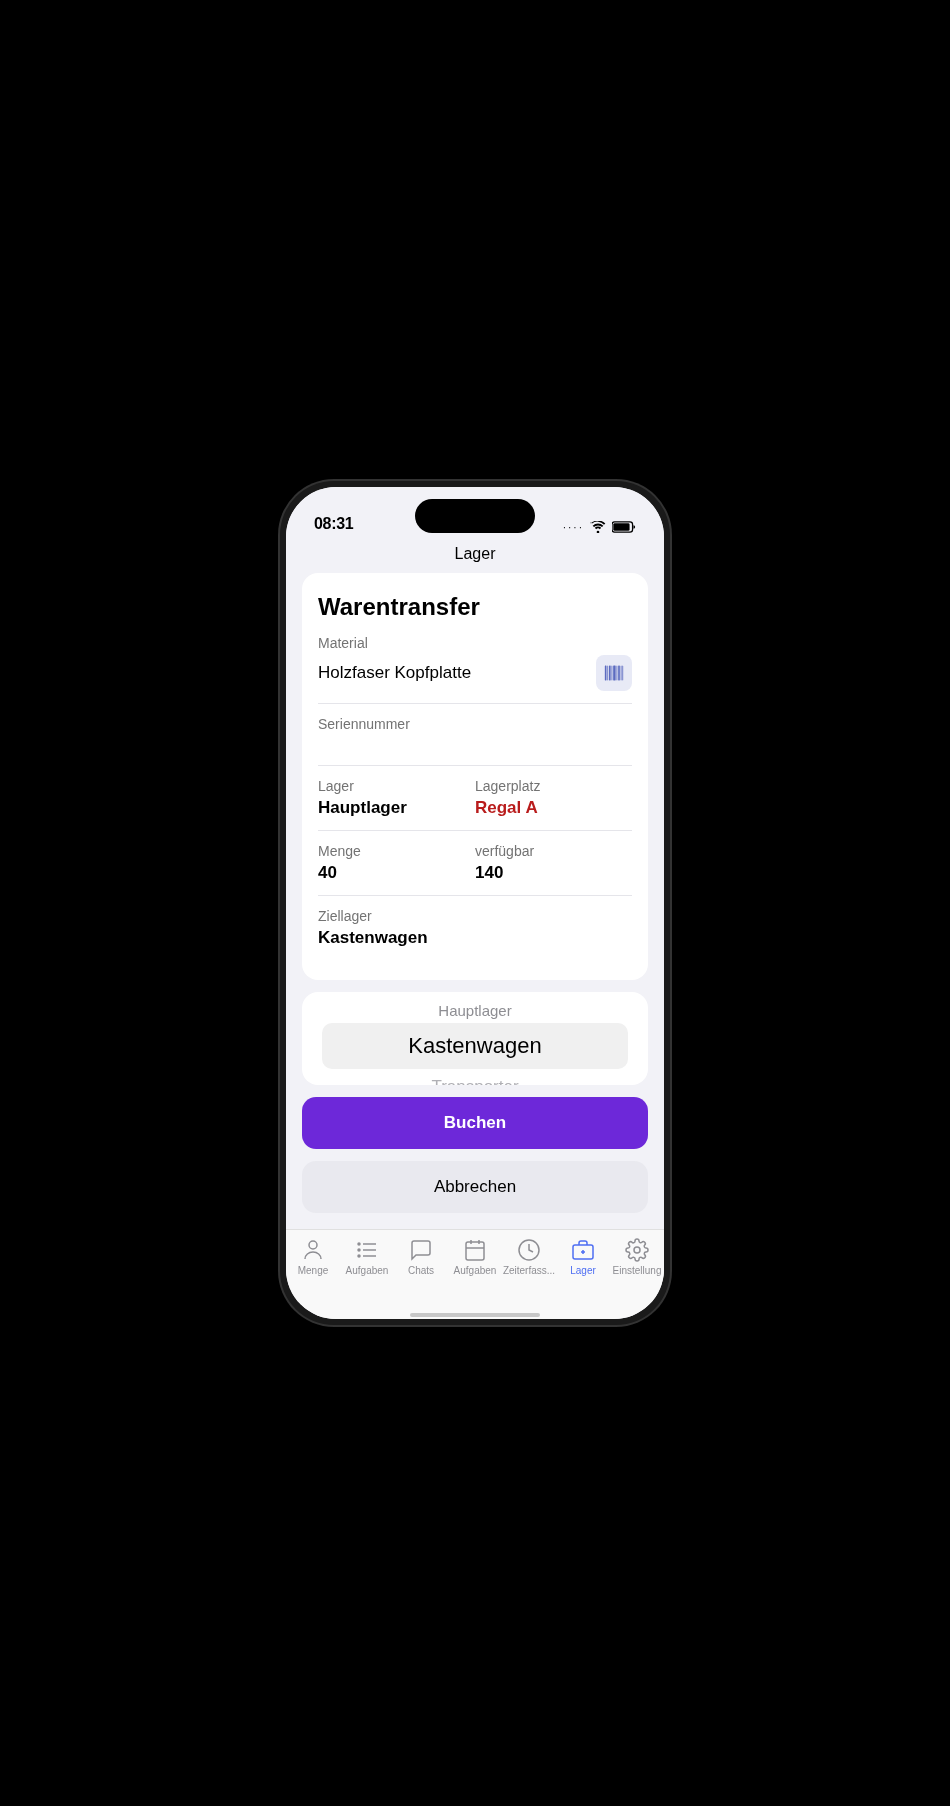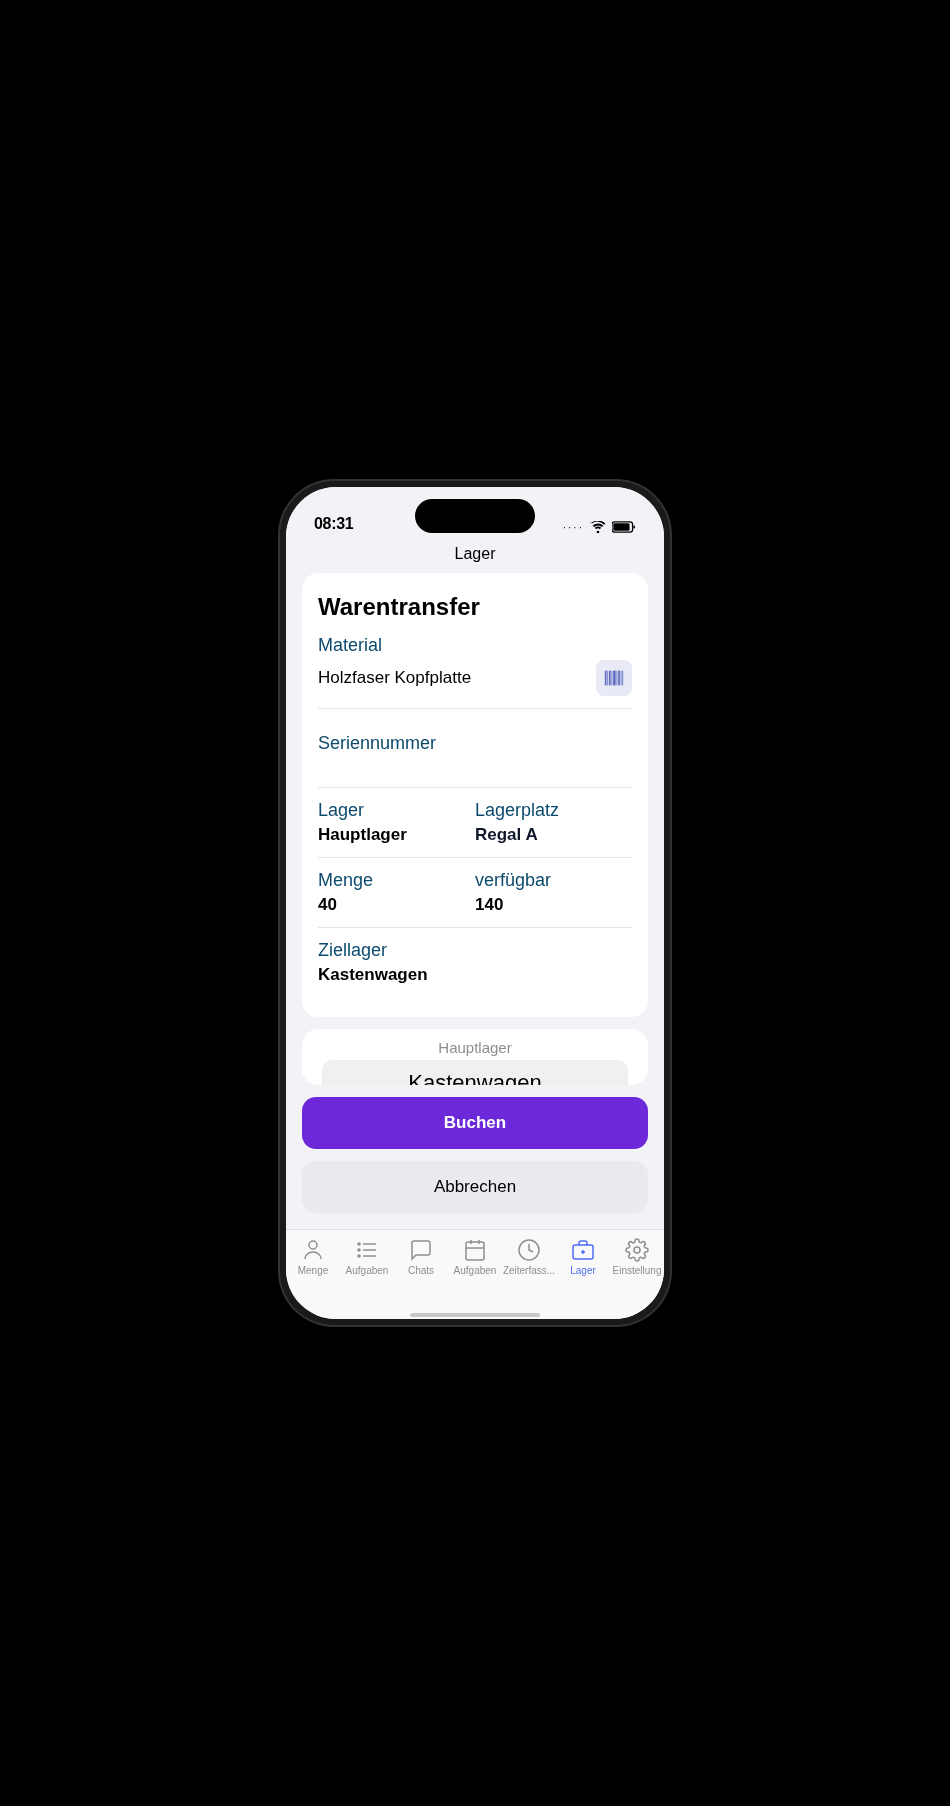--- a/index.html
+++ b/index.html
@@ -101,32 +101,32 @@
     }
 
     .card-title {
       font-size: 24px;
       font-weight: 700;
       color: #000;
       margin-bottom: 14px;
     }
 
     .field-label {
-      font-size: 18px;
-      color: #0c4a6e;
+      font-size: 14px;
+      color: #737373;
       margin-bottom: 4px;
     }
 
     .field-value {
       font-size: 17px;
       font-weight: 500;
       color: #000;
       padding-bottom: 12px;
       border-bottom: 1px solid #e5e5ea;
-      margin-bottom: 24px;
+      margin-bottom: 12px;
       display: flex;
       align-items: center;
       justify-content: space-between;
     }
 
     .barcode-btn {
       width: 36px;
       height: 36px;
       background: #e8eaf6;
       border-radius: 8px;
@@ -316,21 +316,21 @@
         <div class="field-label">Seriennummer</div>
         <div class="serial-input"></div>
 
         <div class="two-col">
           <div class="col">
             <div class="field-label">Lager</div>
             <div style="font-size:17px; font-weight:600; color:#000;">Hauptlager</div>
           </div>
           <div class="col">
             <div class="field-label">Lagerplatz</div>
-            <div style="font-size:17px; font-weight:600; color:#0f172a;">Regal A</div>
+            <div style="font-size:17px; font-weight:600; color:#b91c1c;">Regal A</div>
           </div>
         </div>
 
         <div class="two-col">
           <div class="col">
             <div class="field-label">Menge</div>
             <div style="font-size:17px; font-weight:600; color:#000;">40</div>
           </div>
           <div class="col">
             <div class="field-label">verfügbar</div>

